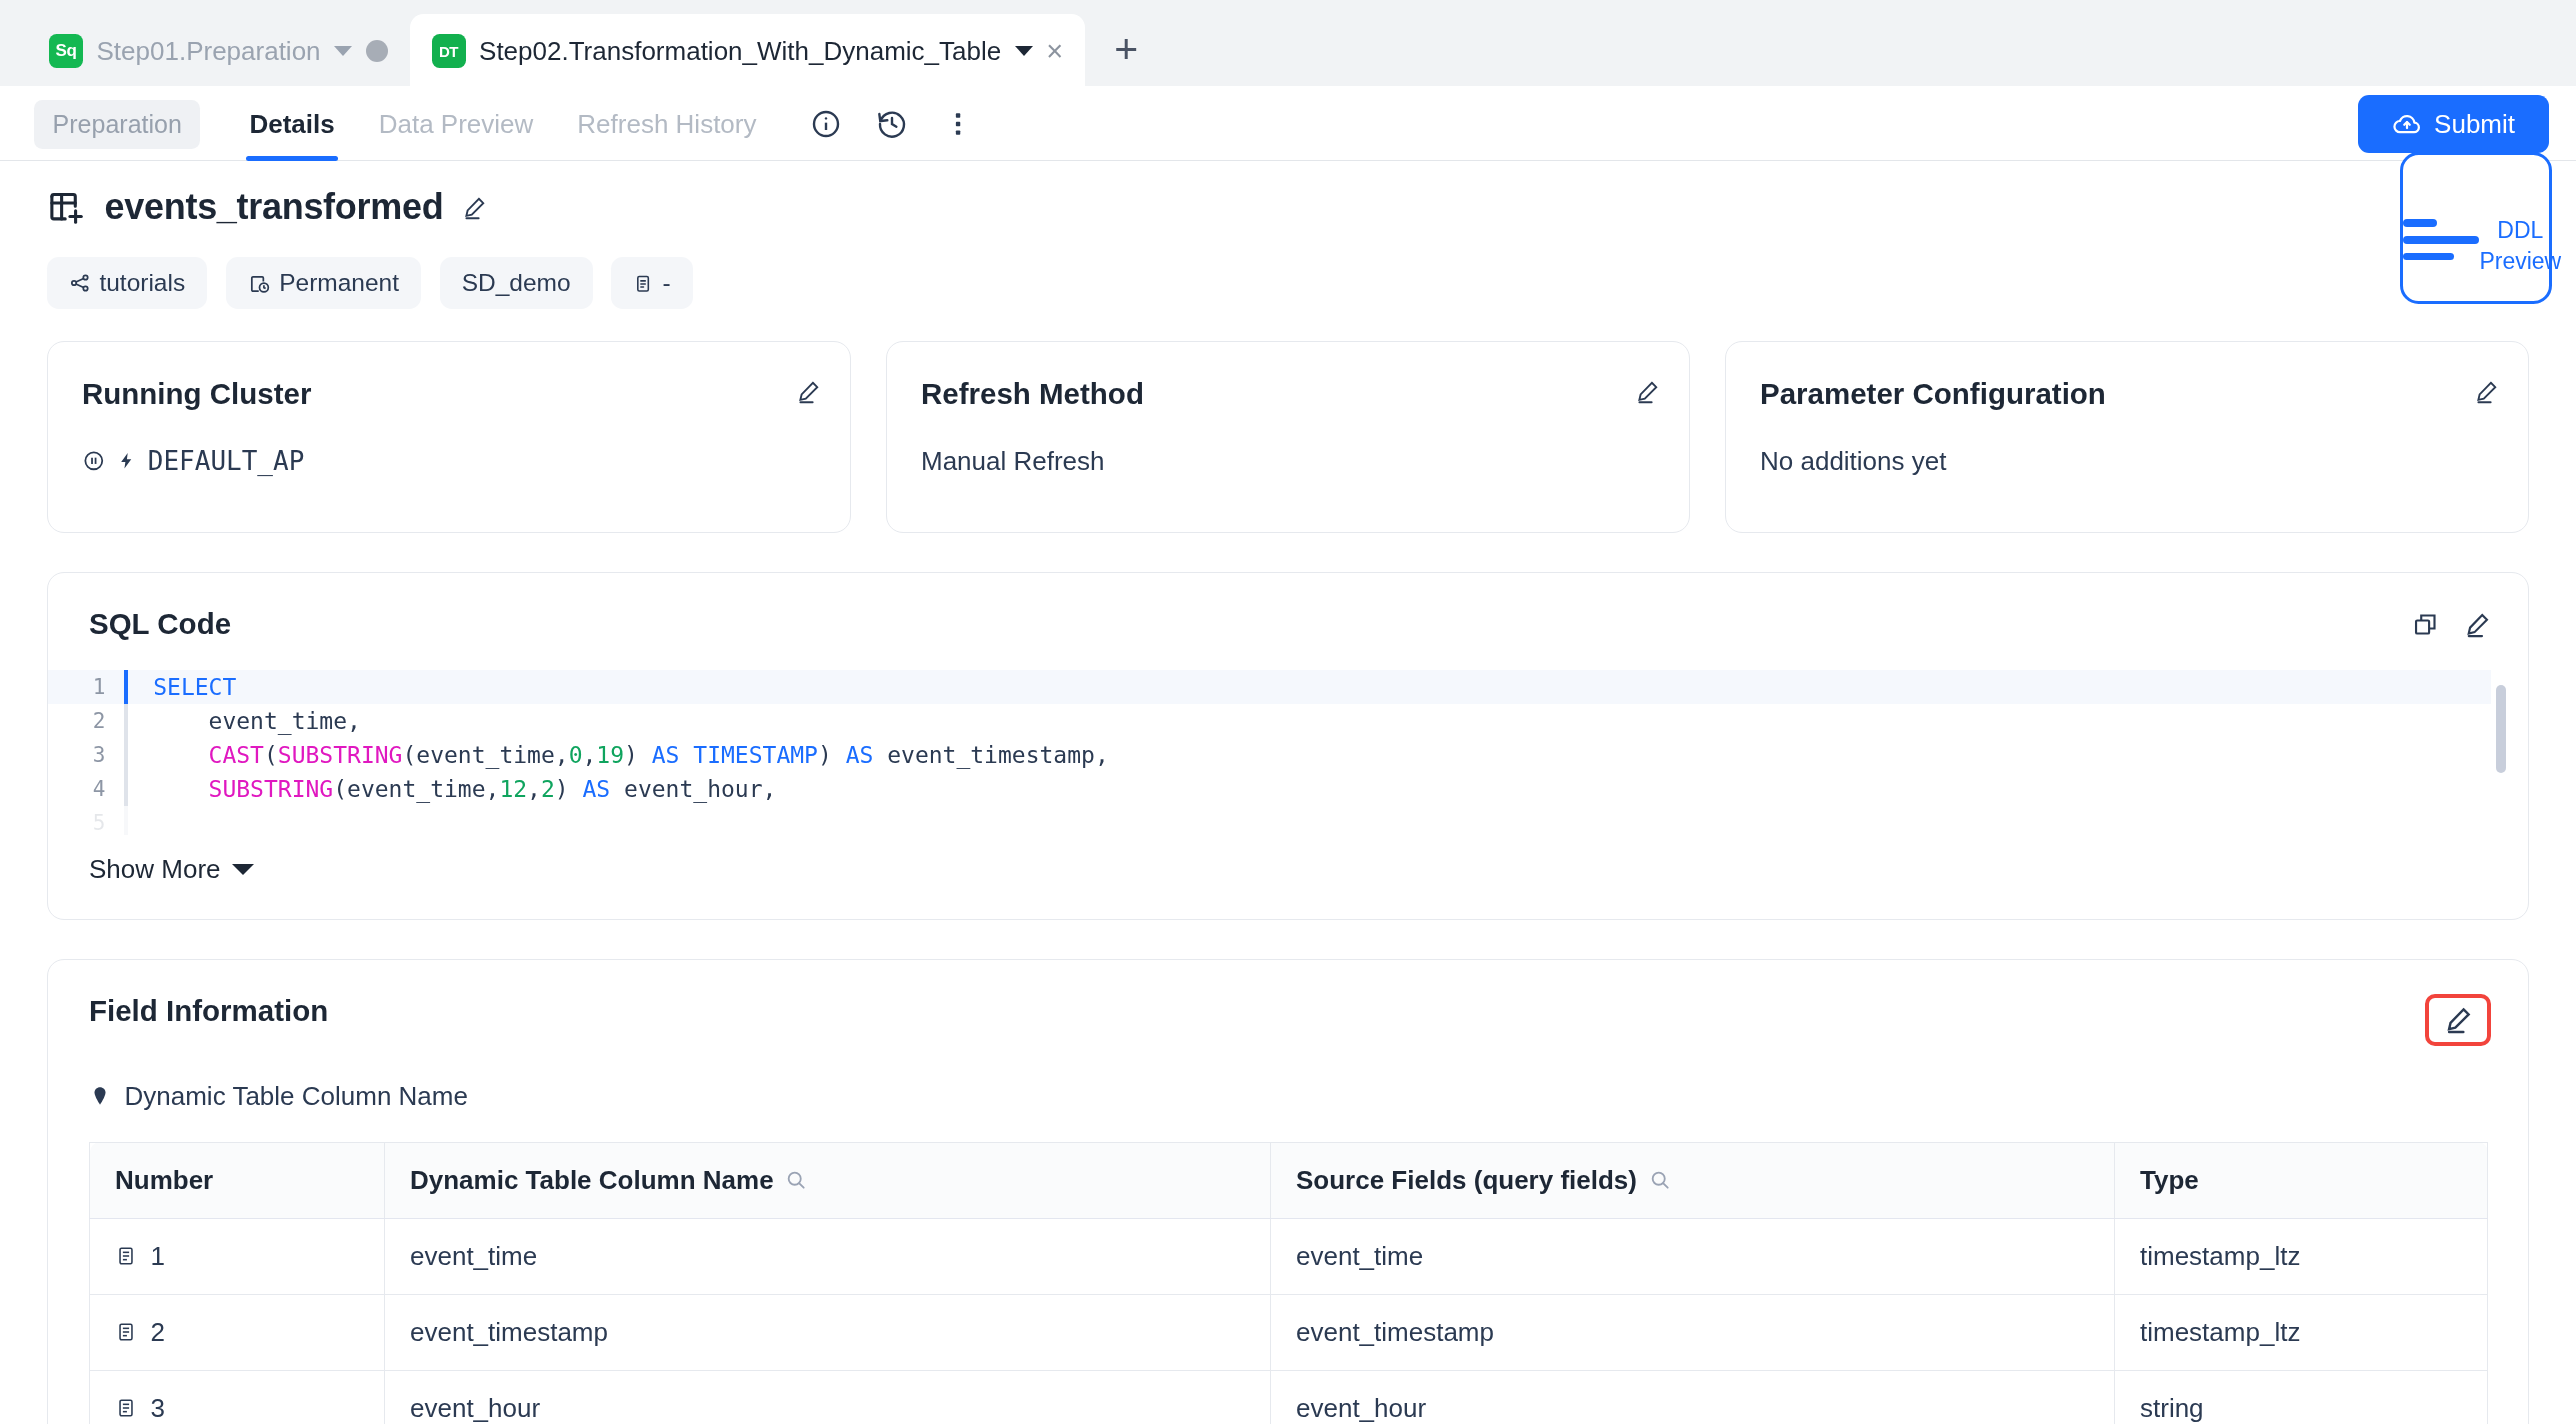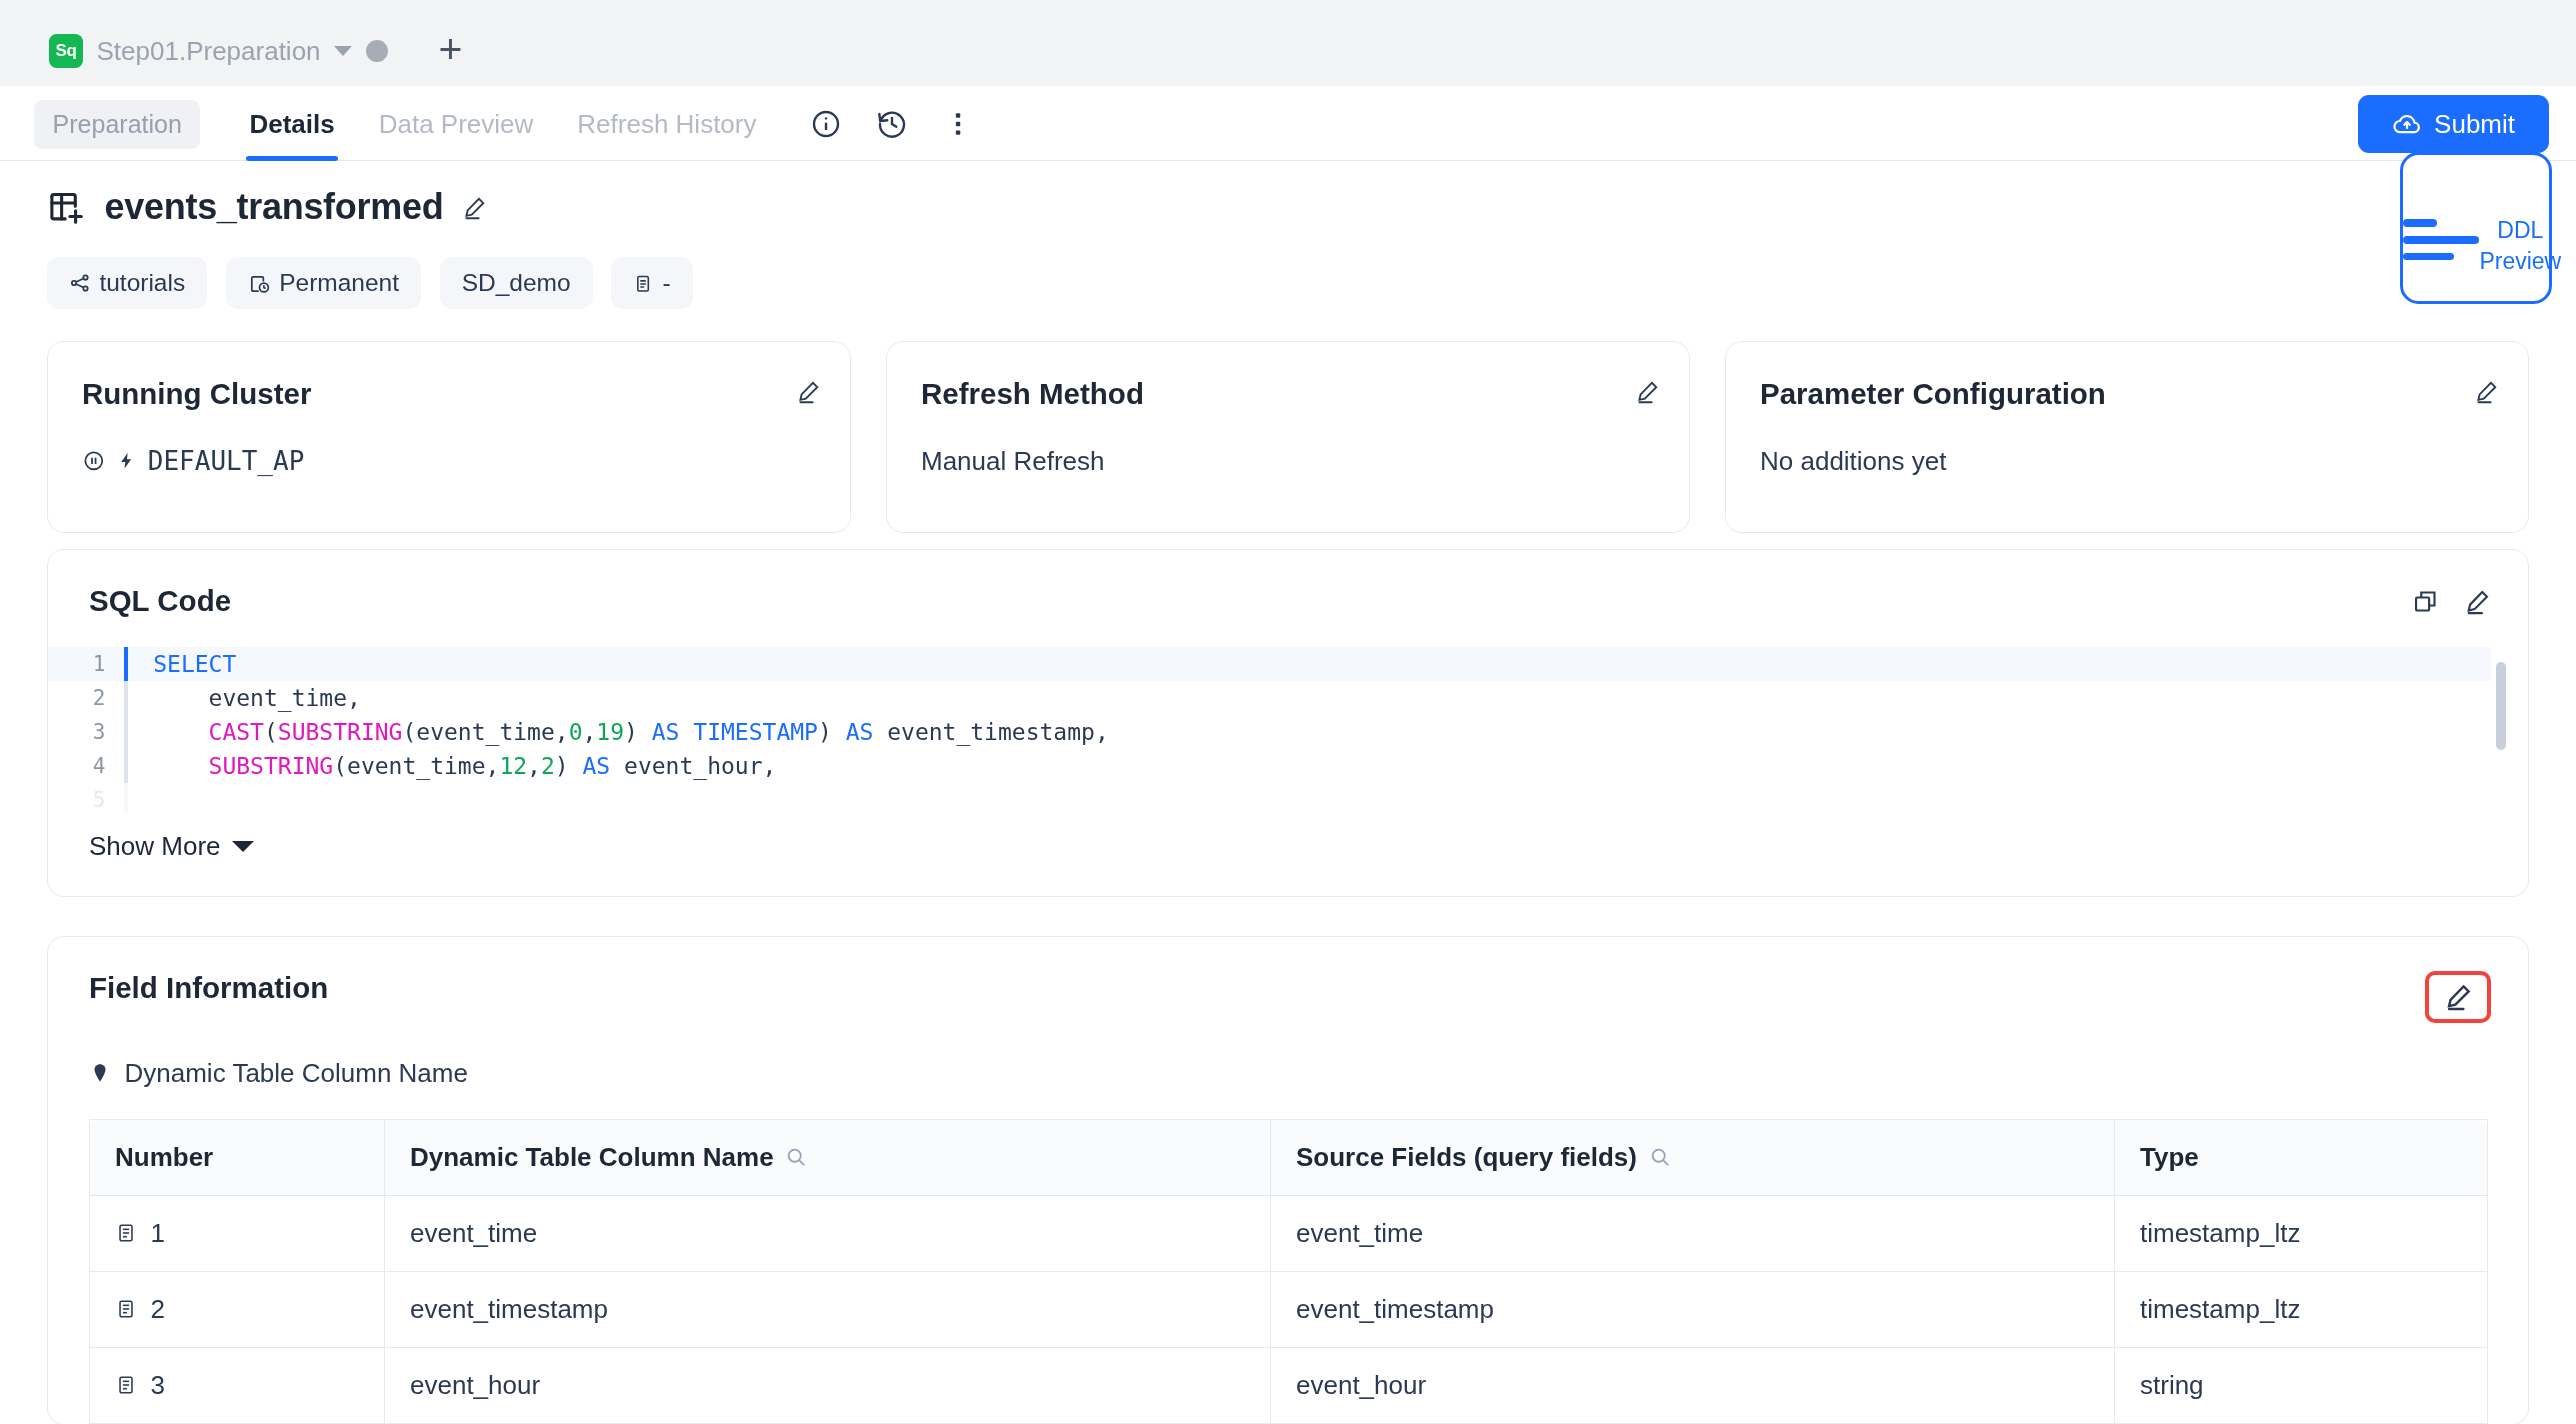--- a/index.html
+++ b/index.html
@@ -113,21 +113,21 @@
   .title-txt { font-size: 36px; font-weight: 700; color: #1d2735; letter-spacing: -0.3px; }
 
   .tags { display: flex; gap: 18.6px; margin-bottom: 32px; }
   .tag {
     background: #f4f6f9; border-radius: 11.8px;
     height: 52px; padding: 0 22px;
     display: flex; align-items: center; gap: 8.4px;
     font-size: 24.5px; color: #2b3a52;
   }
 
-  .cards { display: flex; gap: 35px; margin-bottom: 16px; }
+  .cards { display: flex; gap: 35px; margin-bottom: 39px; }
   .card {
     flex: 1;
     border: 1.7px solid #e6e9ee; border-radius: 17px;
     background:#fff;
     padding: 35px 34px 41px 34px;
     position: relative;
     min-height: 192px;
   }
   .card h3 { font-size: 29.5px; font-weight: 700; color:#1d2735; margin-bottom: 35px; }
   .card-val { font-size: 26px; color:#2b3a52; display:flex; align-items:center; gap: 11.8px; }
@@ -198,20 +198,26 @@
 </style>
 </head>
 <body>
 
 <div class="tabbar">
   <div class="tab inactive">
     <span class="tab-badge">Sq</span>
     <span>Step01.Preparation</span>
     <span class="caret-dn"></span>
     <span class="tab-dot"></span>
+  </div>
+  <div class="tab active">
+    <span class="tab-badge dt">DT</span>
+    <span>Step02.Transformation_With_Dynamic_Table</span>
+    <span class="caret-dn"></span>
+    <span class="tab-close">×</span>
   </div>
   <div class="tab-new">+</div>
 </div>
 
 <div class="toolbar">
   <div class="chip-unsub">Preparation</div>
 
   <div class="nav-tab sel">Details</div>
   <div class="nav-tab">Data Preview</div>
   <div class="nav-tab">Refresh History</div>

